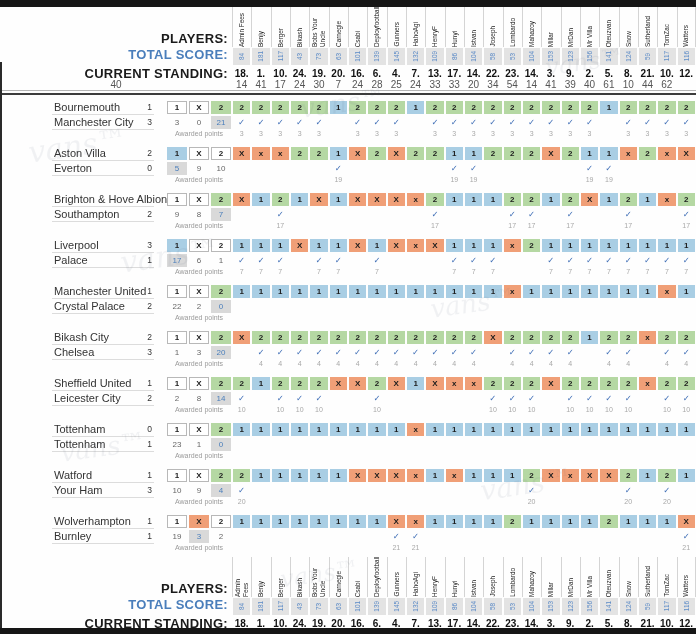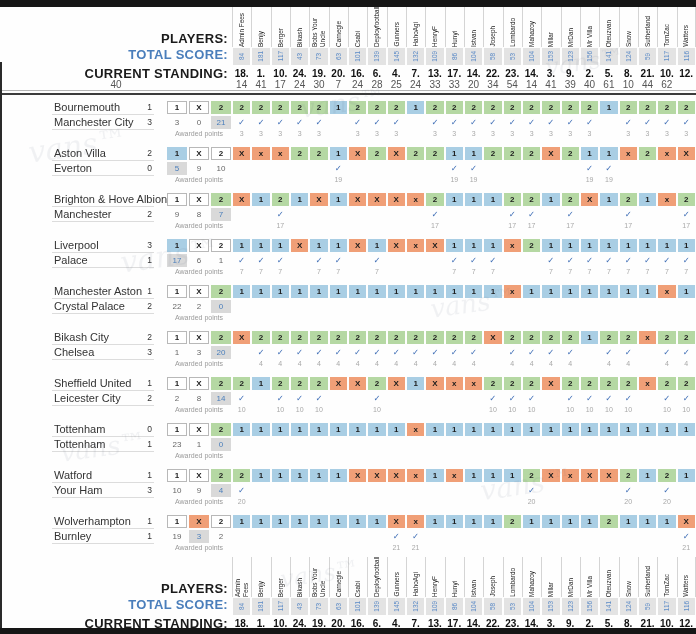--- a/index.html
+++ b/index.html
@@ -571,21 +571,21 @@
         <div class="pick p1">1</div>
         <div class="pick p2">2</div>
         <div class="pick p1">1</div>
         <div class="pick pX">x</div>
         <div class="pick p2">2</div>
       </div>
       <div class="mrow r2">
         <div class="lp">
           <div></div>
           <div class="teamwrap">
-            <span class="tname">Manchester</span>
+            <span class="tname">Southampton</span>
             <span class="tscore">2</span>
           </div>
           <div></div>
           <div class="cnt">9</div>
           <div class="cnt">8</div>
           <div class="cnt hl">7</div>
         </div>
         <div class="chk"></div>
         <div class="chk"></div>
         <div class="chk">
@@ -798,21 +798,21 @@
         <div class="pts">7</div>
         <div class="pts">7</div>
         <div class="pts">7</div>
       </div>
     </div>
     <div class="match">
       <div class="mrow r1">
         <div class="lp">
           <div></div>
           <div class="teamwrap">
-            <span class="tname">Manchester Aston</span>
+            <span class="tname">Manchester United</span>
             <span class="tscore">1</span>
           </div>
           <div></div>
           <div class="oc">1</div>
           <div class="oc">X</div>
           <div class="oc win2">2</div>
         </div>
         <div class="pick p1">1</div>
         <div class="pick p1">1</div>
         <div class="pick p1">1</div>

